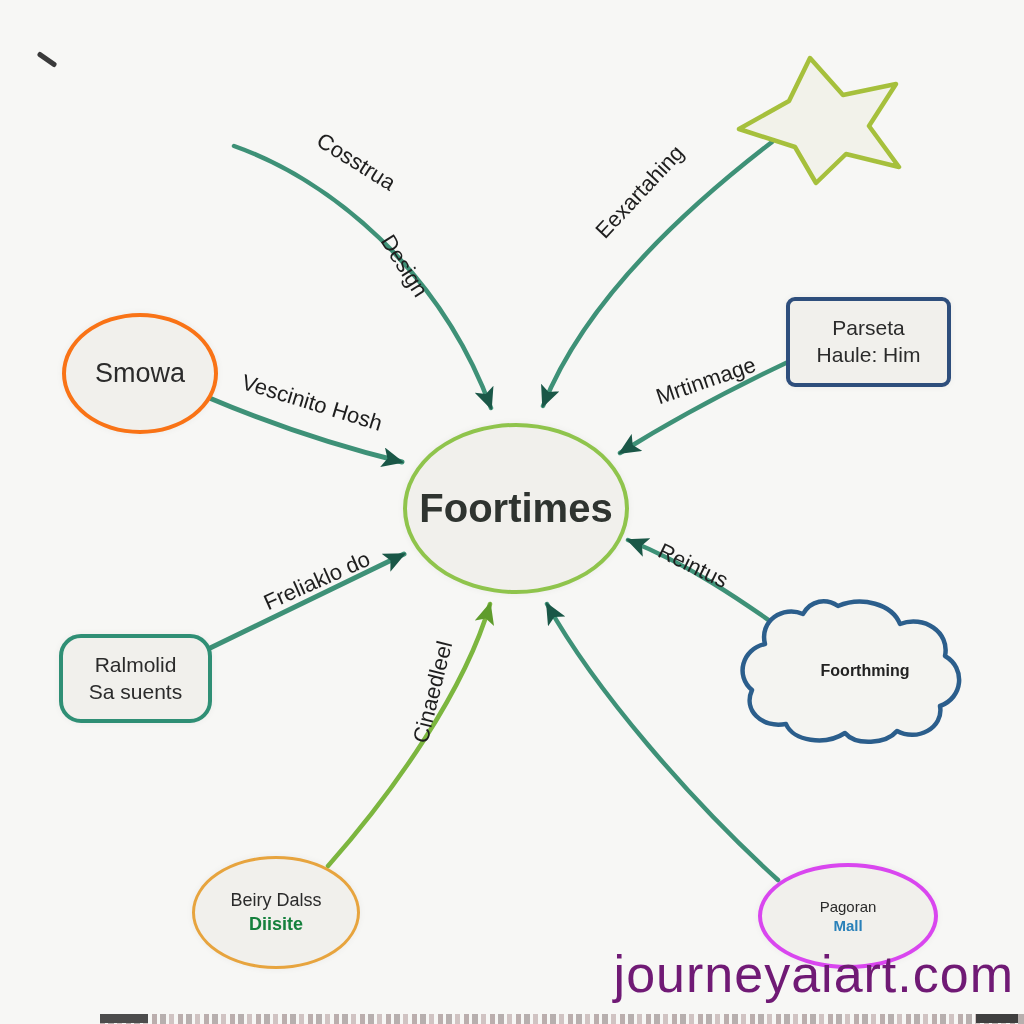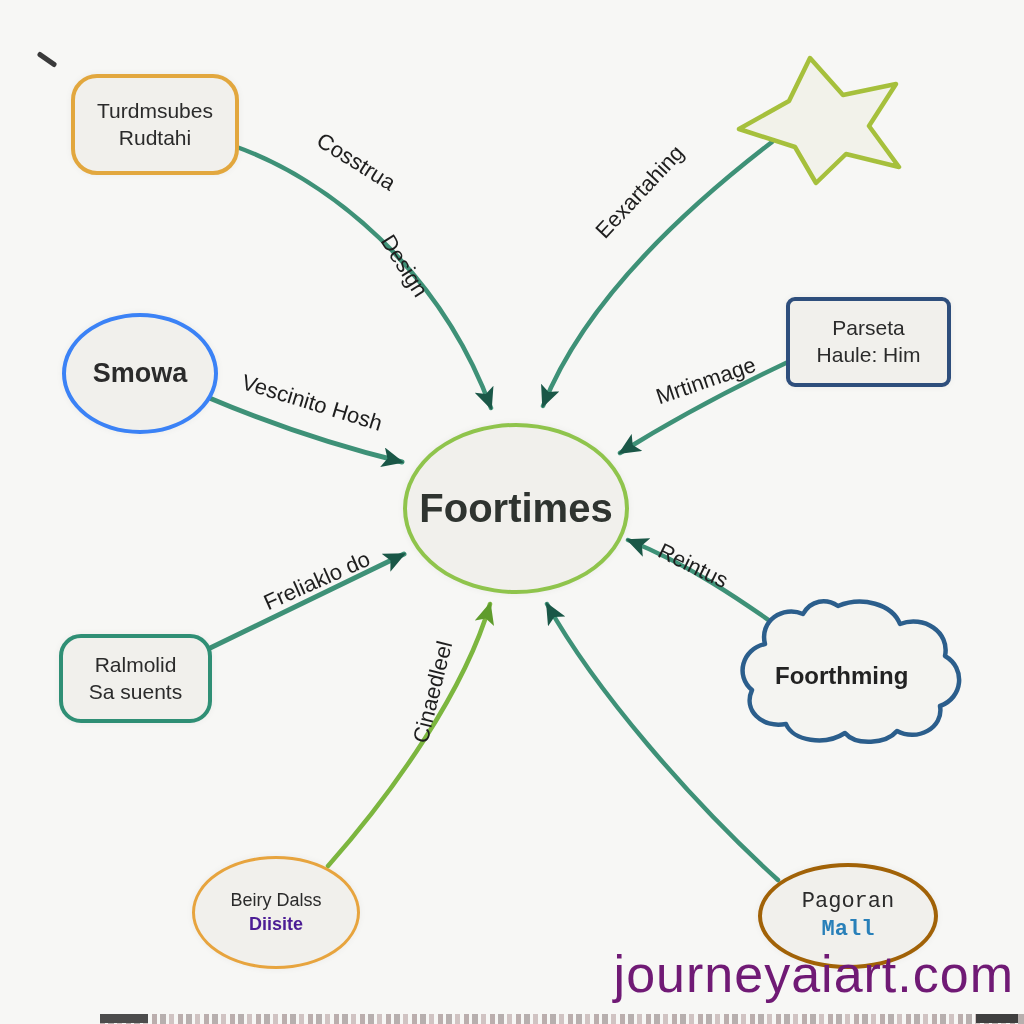--- a/index.html
+++ b/index.html
@@ -14,32 +14,32 @@
   .node{
     position:absolute;z-index:3;display:flex;flex-direction:column;
     align-items:center;justify-content:center;text-align:center;
     background:#f1f0ec;box-shadow:0 0 7px rgba(0,0,0,.05);
     font-size:21px;line-height:1.28;color:#2b2b2b;
   }
   .node .l{white-space:nowrap;}
   .n-center{left:403px;top:423px;width:218px;height:163px;border-radius:50%;
     border:4px solid #8fc44c;font-size:40px;font-weight:800;color:#2f3430;z-index:2;}
   .n-turdmsubes{left:71px;top:74px;width:160px;height:93px;border-radius:26px;border:4px solid #e2a73e;}
-  .n-smowa{left:62px;top:313px;width:148px;height:113px;border-radius:50%;border:4px solid #3b82f6;
-    font-size:27px;font-weight:700;}
+  .n-smowa{left:62px;top:313px;width:148px;height:113px;border-radius:50%;border:4px solid #f97316;
+    font-size:27px;font-weight:400;}
   .n-parseta{left:786px;top:297px;width:157px;height:82px;border-radius:9px;border:4px solid #2e4e7c;}
   .n-ralmolid{left:59px;top:634px;width:145px;height:81px;border-radius:22px;border:4px solid #2f8f75;}
   .n-beiry{left:192px;top:856px;width:162px;height:107px;border-radius:50%;border:3px solid #e7a43e;font-size:18px;}
-  .n-pagoran{left:758px;top:863px;width:172px;height:98px;border-radius:50%;border:4px solid #a16207;font-size:22px;font-family:Liberation Mono, monospace;}
-  .n-beiry .l2{color:#4c1d95;font-weight:700;}
+  .n-pagoran{left:758px;top:863px;width:172px;height:98px;border-radius:50%;border:4px solid #d946ef;font-size:15px;}
+  .n-beiry .l2{color:#15803d;font-weight:700;}
   .n-pagoran .l2{color:#2980b9;font-weight:700;}
   .star-label{position:absolute;left:757px;top:83px;width:136px;z-index:3;text-align:center;
     font-size:22px;line-height:1.25;}
-  .cloud-label{position:absolute;left:775px;top:662px;width:180px;z-index:3;text-align:left;
-    font-size:24px;font-weight:700;color:#222;}
+  .cloud-label{position:absolute;left:775px;top:662px;width:180px;z-index:3;text-align:center;
+    font-size:16px;font-weight:700;color:#222;}
   .elabel{
     position:absolute;z-index:4;white-space:nowrap;font-size:22px;color:#1e1e1e;
     transform:translate(-50%,-50%) rotate(var(--r));
   }
   .e-cosstrua{left:356px;top:162px;--r:32deg;}
   .e-design{left:404px;top:266px;--r:58deg;}
   .e-eexartahing{left:640px;top:192px;--r:-47deg;}
   .e-vescinito{left:312px;top:403px;--r:17deg;}
   .e-mrtinmage{left:706px;top:381px;--r:-19deg;}
   .e-freliaklo{left:317px;top:581px;--r:-24deg;}
@@ -97,24 +97,20 @@
              C 761,728 743,710 752,690
              C 735,676 742,649 765,644
              C 759,621 783,605 803,614
              C 811,600 826,598 838,606 Z" fill="#f4f4f1" stroke="#2b5e8c" stroke-width="4.5" stroke-linejoin="round"></path>
   </svg>
 
   <div class="node n-center">
     <div class="l">Foortimes</div>
   </div>
 
-  <div class="node n-turdmsubes">
-    <div class="l">Turdmsubes</div>
-    <div class="l">Rudtahi</div>
-  </div>
 
 
   <div class="node n-smowa">
     <div class="l">Smowa</div>
   </div>
 
   <div class="node n-ralmolid">
     <div class="l">Ralmolid</div>
     <div class="l">Sa suents</div>
   </div>

